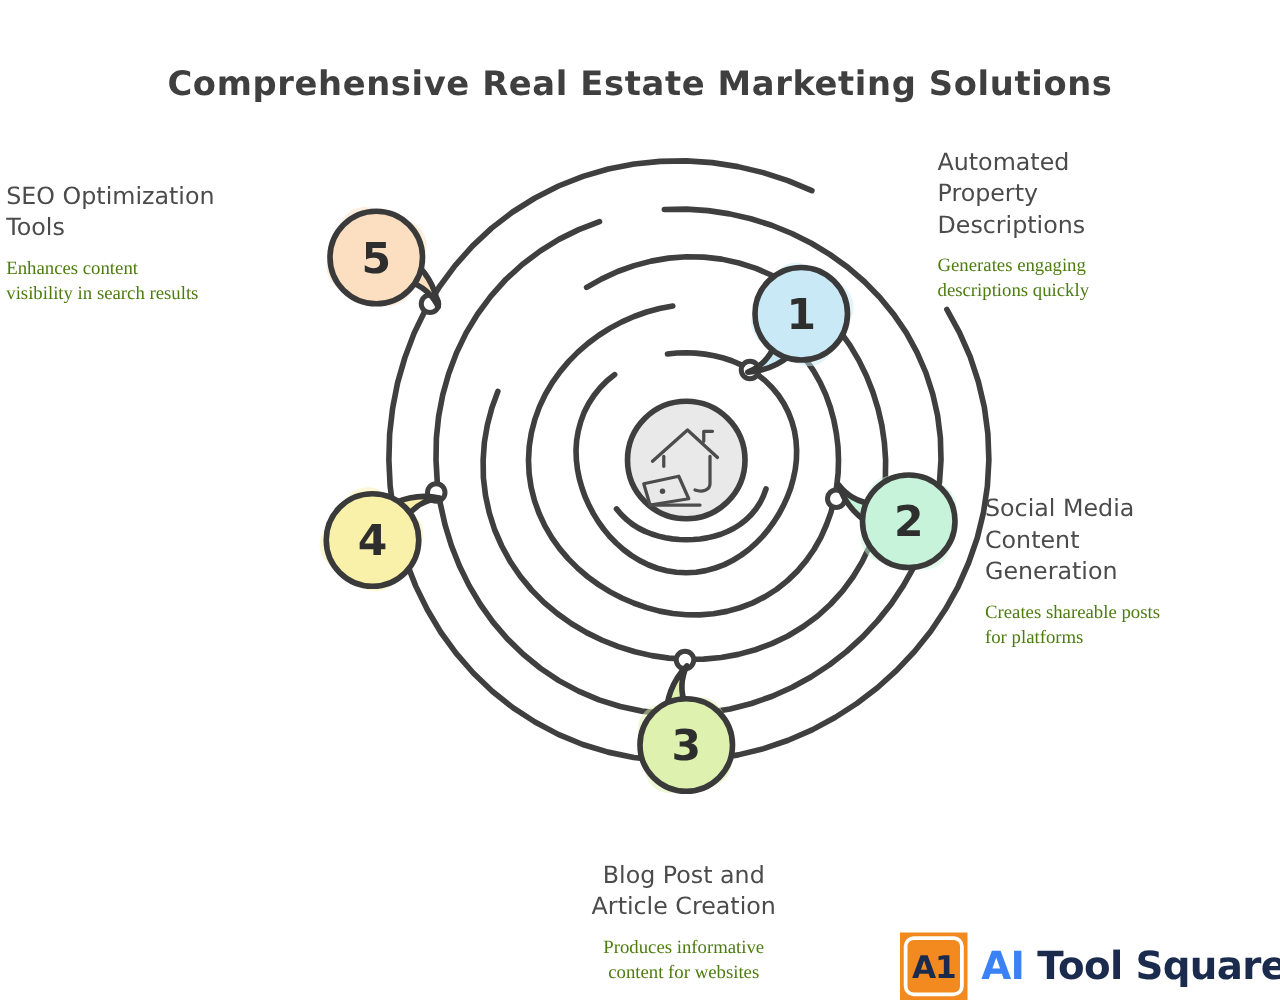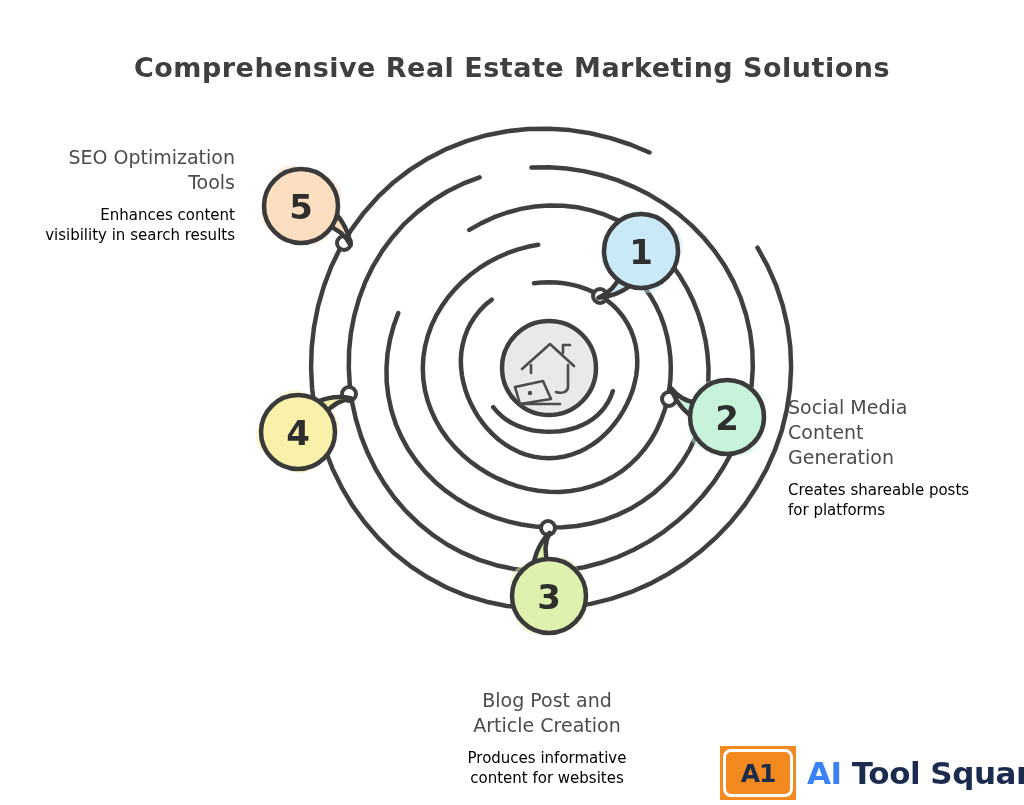--- a/index.html
+++ b/index.html
@@ -16,28 +16,28 @@
   .bubble .blob{stroke:none;opacity:.5;}
   .bubble .tail{stroke:#3a3a3a;stroke-width:4.5;stroke-linecap:round;stroke-linejoin:round;}
   .bubble .rim{stroke:#3a3a3a;stroke-width:4.5;}
   .bubble .patch{stroke:none;}
   .bubble .num{font-size:34px;font-weight:bold;fill:#2e2e2e;text-anchor:middle;
                dominant-baseline:central;font-family:"DejaVu Sans",sans-serif;}
   
   .medallion{position:absolute;left:484px;top:303px;overflow:visible;}
   
   .step-text{position:absolute;}
-  .step-text.right{text-align:right;}
+  .step-text.right{}
   .step-text.left{text-align:left;}
   .step-text.center{text-align:center;}
   .step-label{font-size:19px;line-height:1.32;color:#4b4b4b;white-space:pre-line;}
-  .step-desc{font-size:15px;line-height:1.34;color:#000000;white-space:pre-line;margin-top:10px;}
+  .step-desc{font-size:15px;line-height:1.34;color:#4d7c0f;white-space:pre-line;margin-top:10px;font-family:Liberation Serif, serif;}
   
   .logo{position:absolute;left:720px;top:746px;display:flex;align-items:center;gap:11px;}
-  .logo-icon{width:76px;height:54px;background:#f28a1f;border-radius:0;position:relative;
+  .logo-icon{width:54px;height:54px;background:#f28a1f;border-radius:0;position:relative;
              display:flex;align-items:center;justify-content:center;
              font-weight:bold;font-size:25px;color:#1b2b4d;letter-spacing:-1px;}
   .logo-icon::after{content:'';position:absolute;inset:3px;border:3px solid #ffffff;border-radius:8px;}
   .logo-text{font-size:31px;font-weight:bold;letter-spacing:-.5px;white-space:nowrap;}
   .logo-text .accent{color:#3b82f6;}
   .logo-text .rest{color:#1b2b4d;}
 </style>
 </head>
 <body>
 
@@ -116,20 +116,27 @@
   <svg class="bubble" style="left:231px;top:136px" width="140" height="140" viewBox="0 0 140 140">
     <g fill="#fcdfc1">
       <rect class="blob" x="36" y="34" width="70" height="72" rx="20" transform="rotate(290 70 70)"></rect>
       <path class="tail" transform="rotate(277 70 70)" d="M54 98 C52 110 46 118 37 124 C53 120 66 109 73 96"></path>
       <circle class="rim" cx="70" cy="70" r="37"></circle>
       <circle class="patch" cx="70" cy="70" r="31.5"></circle>
     </g>
     <text class="num" x="70" y="71">5</text>
   </svg>
 
+  <div class="step-text left" style="left:750px;top:118px;width:190px">
+    <div class="step-label">Automated
+Property
+Descriptions</div>
+    <div class="step-desc">Generates engaging
+descriptions quickly</div>
+  </div>
 
   <div class="step-text left" style="left:788px;top:395px;width:210px">
     <div class="step-label">Social Media
 Content
 Generation</div>
     <div class="step-desc">Creates shareable posts
 for platforms</div>
   </div>
 
   <div class="step-text center" style="left:417px;top:688px;width:260px">

